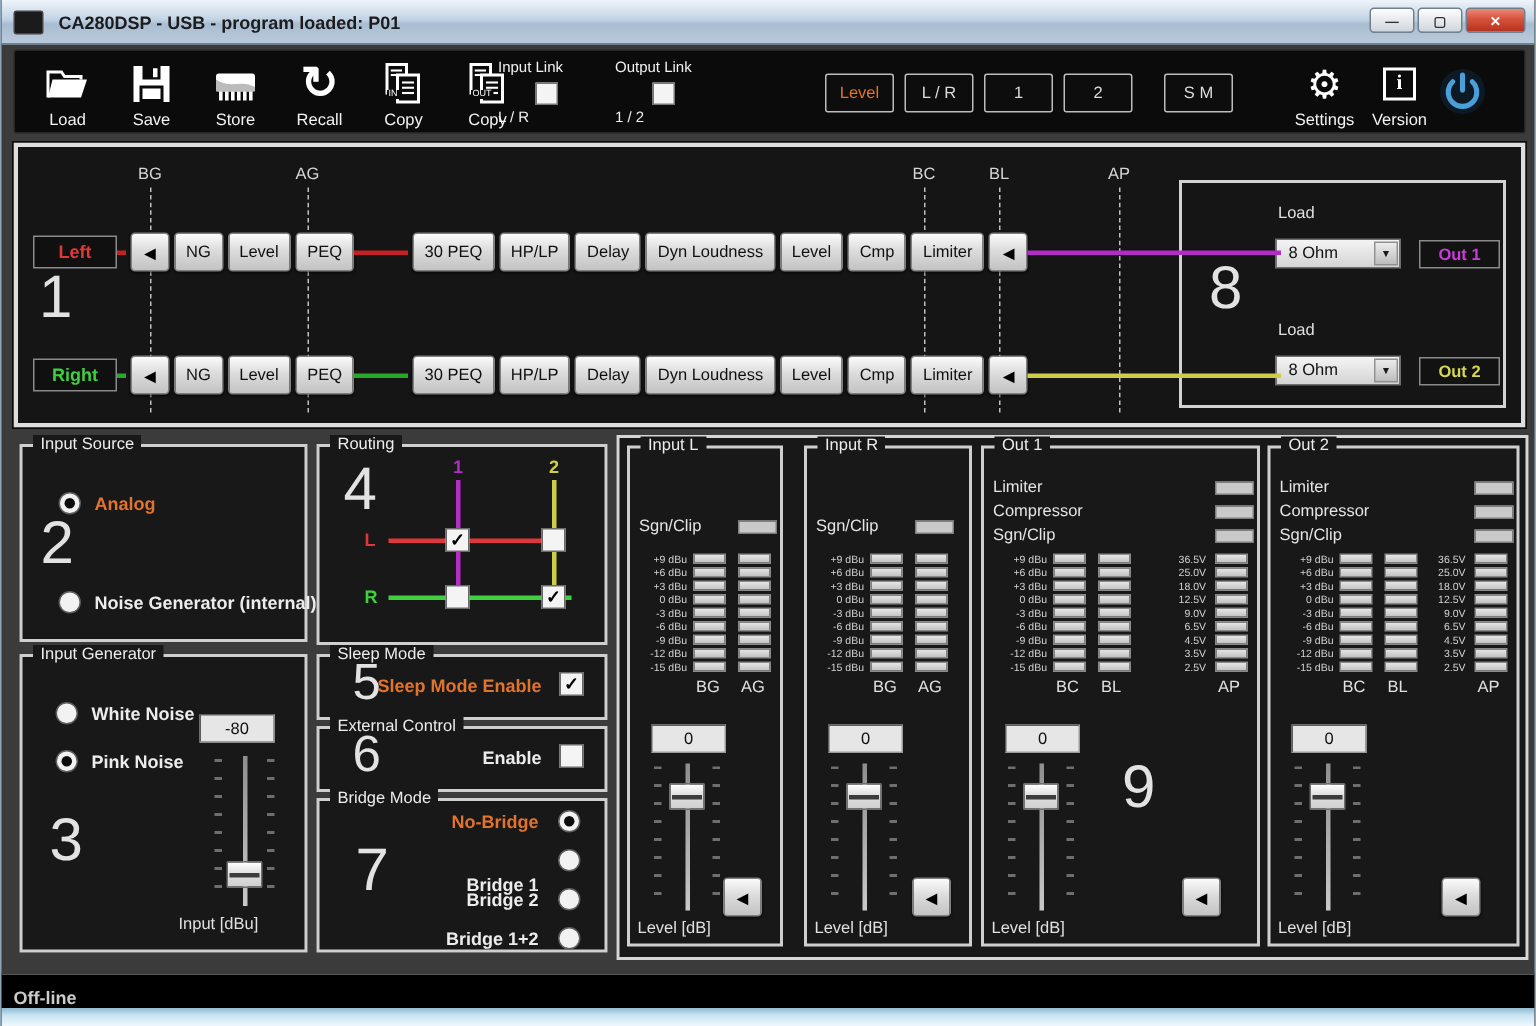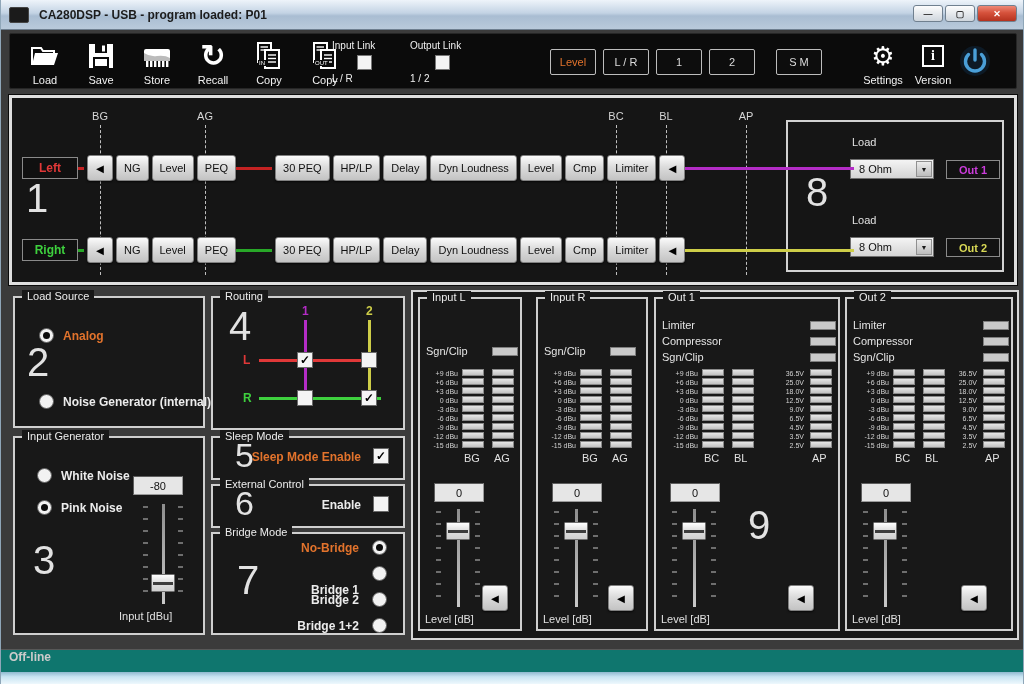--- a/index.html
+++ b/index.html
@@ -103,22 +103,22 @@
   .led-lbl { position:absolute; color:#e4e4e4; font-size:11px; white-space:nowrap; }
   .led { position:absolute; width:26px; height:9px; background:#c9c9c9; border:1px solid #7e7e7e; }
   .scale-col { position:absolute; }
   .scale-lbl { height:9px; line-height:9px; font-size:7px; color:#d2d2d2; text-align:right; white-space:nowrap; }
   .meter-col { position:absolute; }
   .seg { width:22px; height:7px; margin-bottom:2px; background:linear-gradient(#e6e6e6,#c2c2c2);
     border:1px solid #8a8a8a; }
   .mcol-lbl { position:absolute; color:#e0e0e0; font-size:11px; }
 
   
-  .statusbar { position:absolute; left:0; right:0; top:649px; height:23px; background:#0f766e;
-    border-top:1px solid #585858; display:flex; align-items:flex-start; padding-left:8px;
+  .statusbar { position:absolute; left:0; right:0; top:649px; height:23px; background:#000000;
+    border-top:1px solid #585858; display:flex; align-items:flex-end; padding-left:8px;
     color:#cactus; color:#cbcbcb; font-size:12px; font-weight:bold; }
   .bottom-strip { position:absolute; left:0; right:0; top:672px; height:12px;
     background:linear-gradient(#8fb9cf,#c8e4f2 40%,#eef8fd); }
 </style>
 </head>
 <body>
 
 <div class="window">
 
   <div class="titlebar">
@@ -300,21 +300,21 @@
         <div class="block-btn">Dyn Loudness</div>
         <div class="block-btn">Level</div>
         <div class="block-btn">Cmp</div>
         <div class="block-btn">Limiter</div>
         <div class="mute-btn">◄</div>
         <div class="out-line" style="background: rgb(205, 205, 72);"></div>
       </div>
     </div>
 
   <div class="gbox" style="left:12px;top:296px;width:192px;height:132px;">
-    <span class="gbox-title">Load Source</span>
+    <span class="gbox-title">Input Source</span>
     <div class="big-num" style="left:12px;top:42px;">2</div>
     <div id="input-source-opts"></div>
   <div class="radio sel" style="left: 24px; top: 30px;"></div>
       <span class="opt-label" style="left: 48px; top: 31px; color: rgb(226, 115, 44);">Analog</span>
       <div class="radio" style="left: 24px; top: 96px;"></div>
       <span class="opt-label" style="left: 48px; top: 97px; color: rgb(236, 236, 236);">Noise Generator (internal)</span>
     </div>
 
   <div class="gbox" style="left:12px;top:436px;width:192px;height:199px;">
     <span class="gbox-title">Input Generator</span>

